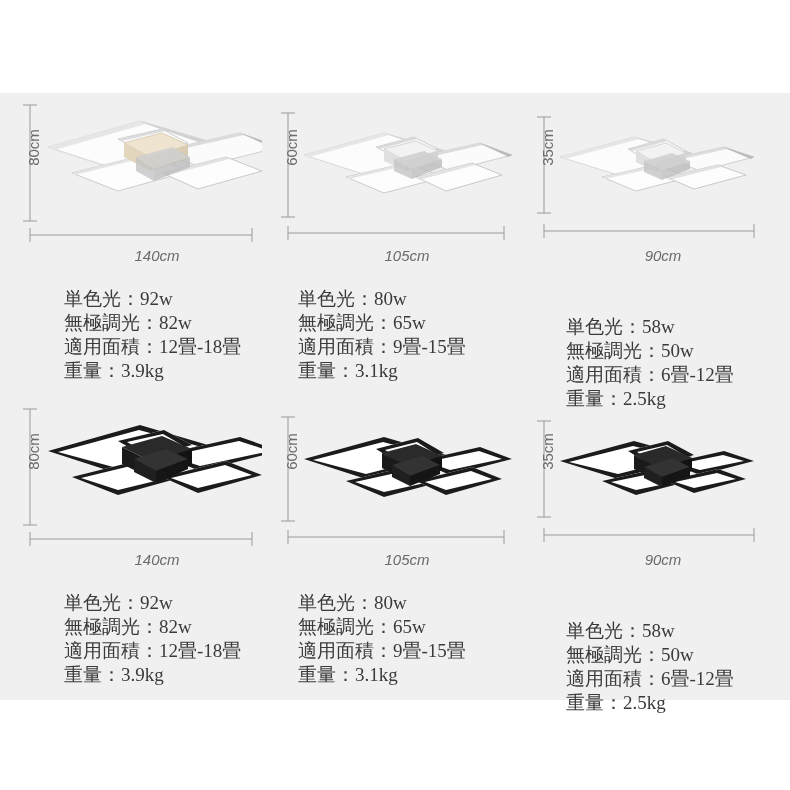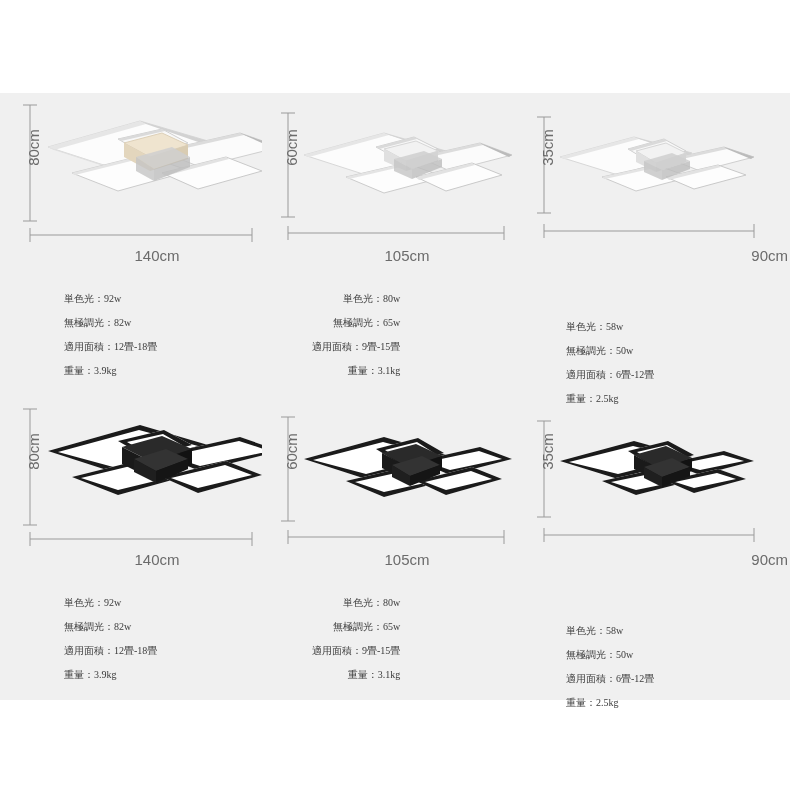--- a/index.html
+++ b/index.html
@@ -79,37 +79,38 @@
   .hlabel {
     position: absolute;
     left: 0;
     top: 152px;
     width: 250px;
     text-align: center;
     font-family: "Liberation Sans", sans-serif;
     font-size: 15px;
     color: #6b6b6b;
     white-space: nowrap;
+    font-style: italic;
   }
   .hlabel.h0 { padding-left: 20px; }
   .hlabel.h1 { padding-left: 16px; }
-  .hlabel.h2 { padding-left: 18px; text-align: right; }
+  .hlabel.h2 { padding-left: 18px; }
 
   
   .specs {
     position: absolute;
     left: 52px;
     top: 192px;
     font-family: "Liberation Serif", "DejaVu Serif", serif;
-    font-size: 10px;
+    font-size: 19px;
     line-height: 24px;
     color: #3a3a3a;
     white-space: nowrap;
   }
-  .cell.c1 .specs { left: 46px; text-align: right; }
+  .cell.c1 .specs { left: 32px; }
   .cell.c2 .specs { left: 46px; margin-top: 28px; }
   .spec-line { display: block; }
 </style>
 </head>
 <body>
 
 <div id="page">
   <div id="gray-band"></div>
 
   <div class="grid">

